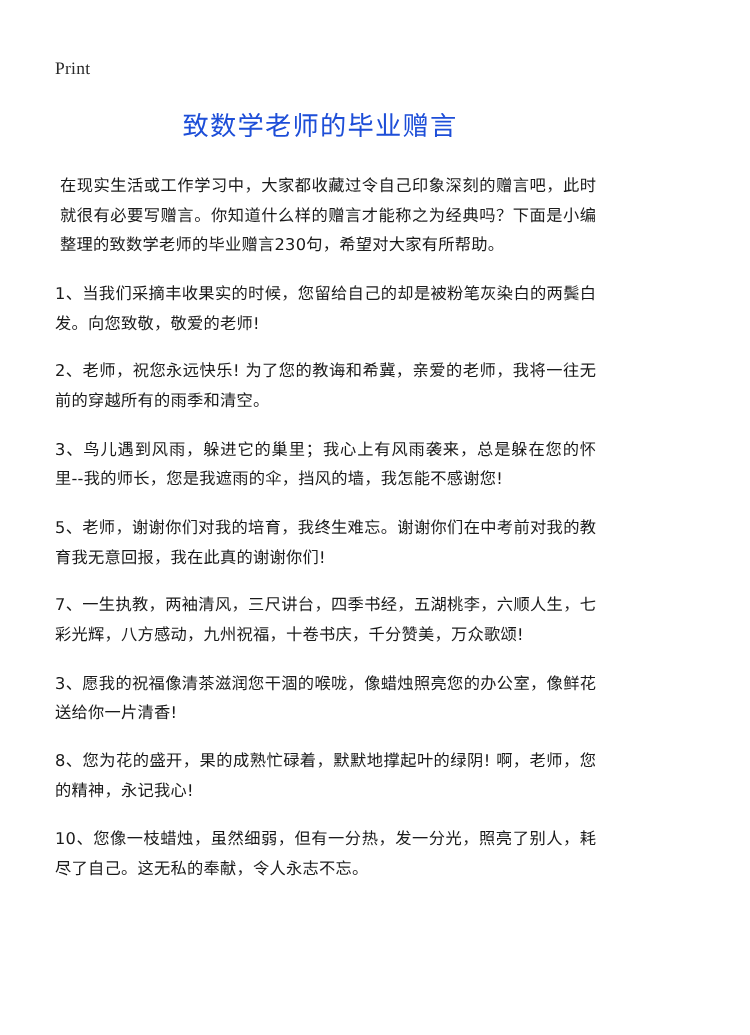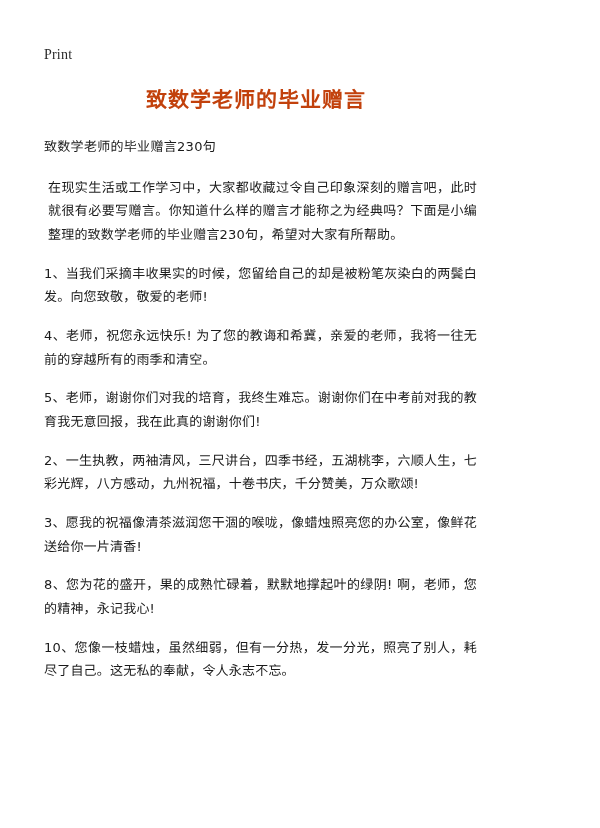--- a/index.html
+++ b/index.html
@@ -32,23 +32,23 @@
     font-size: 14px;
     color: #2a2a2a;
     text-decoration: none;
     letter-spacing: 0.2px;
     display: inline-block;
   }
   .doc-title {
     margin: 20px 12px 0 0;
     text-align: center;
     font-size: 21px;
-    font-weight: bold;
+    font-weight: normal;
     letter-spacing: 1px;
-    color: #c2410c;
+    color: #1d4ed8;
     font-family: "DejaVu Sans", "Liberation Sans", sans-serif;
   }
   .body-wrap {
     padding: 0 47px 0 44px;
     margin-top: 24px;
   }
   .subtitle {
     font-size: 13px;
     line-height: 1.6;
     color: #1a1a1a;
@@ -90,29 +90,29 @@
 <div class="page">
 
   <div class="print-bar">
     <a class="print-link" href="#">Print</a>
   </div>
 
   <h1 class="doc-title">致数学老师的毕业赠言</h1>
 
   <div class="body-wrap">
 
-    <p class="subtitle">致数学老师的毕业赠言230句</p>
 
     <p class="para">在现实生活或工作学习中，大家都收藏过令自己印象深刻的赠言吧，此时就很有必要写赠言。你知道什么样的赠言才能称之为经典吗？下面是小编整理的致数学老师的毕业赠言230句，希望对大家有所帮助。</p>
 
     <ul class="item-list">
       <li class="item">1、当我们采摘丰收果实的时候，您留给自己的却是被粉笔灰染白的两鬓白发。向您致敬，敬爱的老师!</li>
-      <li class="item">4、老师，祝您永远快乐! 为了您的教诲和希冀，亲爱的老师，我将一往无前的穿越所有的雨季和清空。</li>
+      <li class="item">2、老师，祝您永远快乐! 为了您的教诲和希冀，亲爱的老师，我将一往无前的穿越所有的雨季和清空。</li>
+      <li class="item">3、鸟儿遇到风雨，躲进它的巢里；我心上有风雨袭来，总是躲在您的怀里--我的师长，您是我遮雨的伞，挡风的墙，我怎能不感谢您!</li>
       <li class="item">5、老师，谢谢你们对我的培育，我终生难忘。谢谢你们在中考前对我的教育我无意回报，我在此真的谢谢你们!</li>
-      <li class="item">2、一生执教，两袖清风，三尺讲台，四季书经，五湖桃李，六顺人生，七彩光辉，八方感动，九州祝福，十卷书庆，千分赞美，万众歌颂!</li>
+      <li class="item">7、一生执教，两袖清风，三尺讲台，四季书经，五湖桃李，六顺人生，七彩光辉，八方感动，九州祝福，十卷书庆，千分赞美，万众歌颂!</li>
       <li class="item">3、愿我的祝福像清茶滋润您干涸的喉咙，像蜡烛照亮您的办公室，像鲜花送给你一片清香!</li>
       <li class="item">8、您为花的盛开，果的成熟忙碌着，默默地撑起叶的绿阴! 啊，老师，您的精神，永记我心!</li>
       <li class="item">10、您像一枝蜡烛，虽然细弱，但有一分热，发一分光，照亮了别人，耗尽了自己。这无私的奉献，令人永志不忘。</li>
 
     </ul>
 
   </div>
 
 </div>
 

